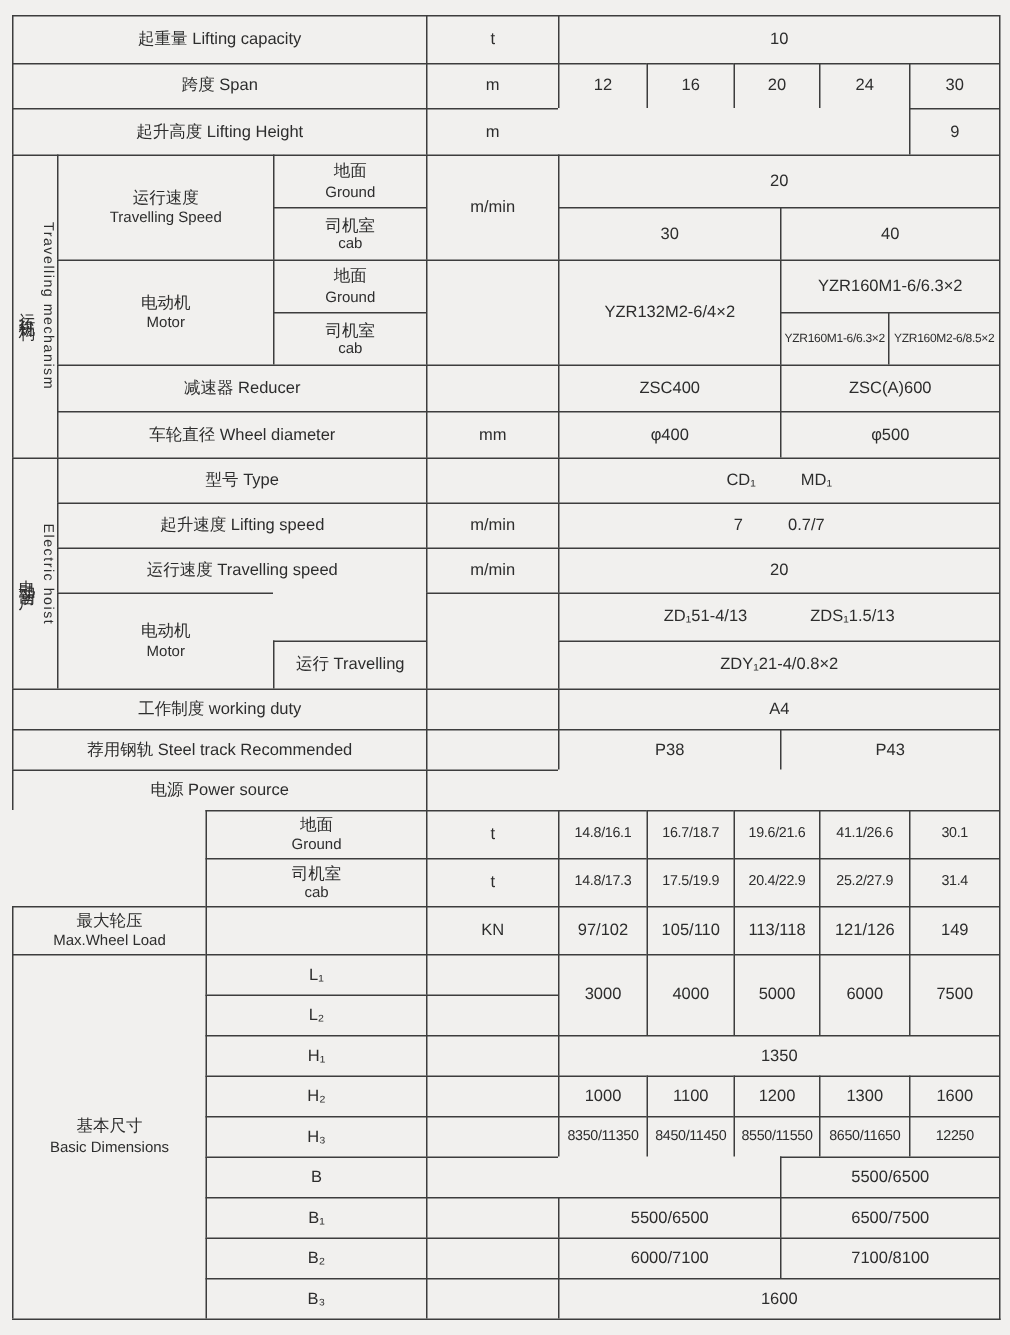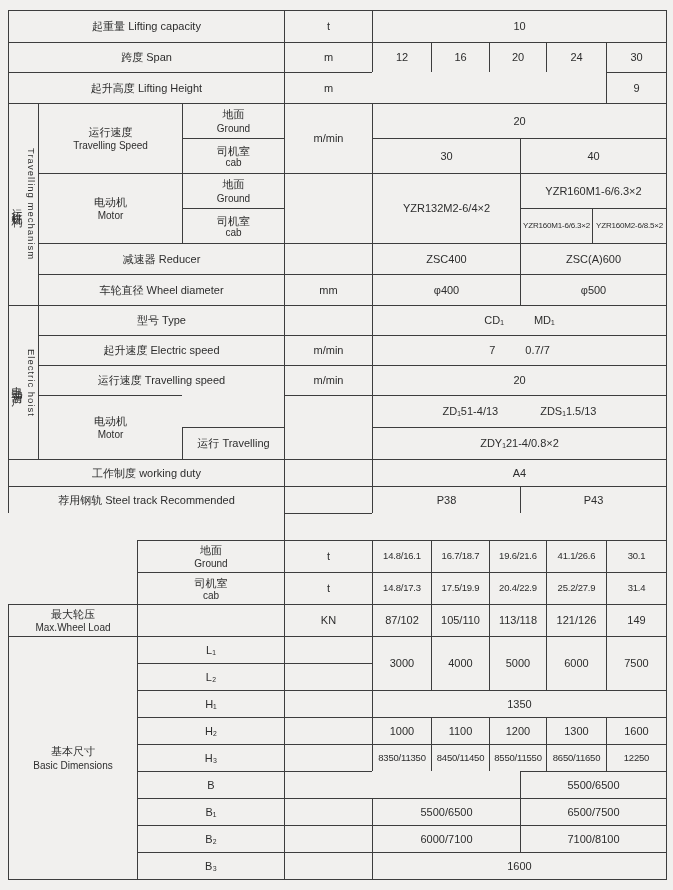--- a/index.html
+++ b/index.html
@@ -116,21 +116,21 @@
 
   <div class="cell" style="grid-area:10/2/11/5">型号 Type</div>
   <div class="cell" style="grid-area:10/5/11/6"></div>
   <div class="cell" style="grid-area:10/6/11/13">
     <div class="pair">
       <span>CD₁</span>
       <span>MD₁</span>
     </div>
   </div>
 
-  <div class="cell" style="grid-area:11/2/12/5">起升速度 Electric speed</div>
+  <div class="cell" style="grid-area:11/2/12/5">起升速度 Lifting speed</div>
   <div class="cell" style="grid-area:11/5/12/6">m/min</div>
   <div class="cell" style="grid-area:11/6/12/13">
     <div class="pair">
       <span>7</span>
       <span>0.7/7</span>
     </div>
   </div>
 
   <div class="cell" style="grid-area:12/2/13/5">运行速度 Travelling speed</div>
   <div class="cell" style="grid-area:12/5/13/6">m/min</div>
@@ -152,20 +152,21 @@
 
   <div class="cell" style="grid-area:15/1/16/5">工作制度 working duty</div>
   <div class="cell" style="grid-area:15/5/16/6"></div>
   <div class="cell" style="grid-area:15/6/16/13">A4</div>
 
   <div class="cell" style="grid-area:16/1/17/5">荐用钢轨 Steel track Recommended</div>
   <div class="cell" style="grid-area:16/5/17/6"></div>
   <div class="cell" style="grid-area:16/6/17/9">P38</div>
   <div class="cell" style="grid-area:16/9/17/13">P43</div>
 
+  <div class="cell" style="grid-area:17/1/18/5">电源 Power source</div>
   <div class="cell" style="grid-area:17/5/18/6"></div>
 
   <div class="cell stack" style="grid-area:18/3/19/5">
     <div class="zh">地面</div>
     <div class="en">Ground</div>
   </div>
   <div class="cell stack" style="grid-area:19/3/20/5">
     <div class="zh">司机室</div>
     <div class="en en-cab">cab</div>
   </div>
@@ -181,21 +182,21 @@
   <div class="cell tight" style="grid-area:19/8/20/10">20.4/22.9</div>
   <div class="cell tight" style="grid-area:19/10/20/12">25.2/27.9</div>
   <div class="cell tight" style="grid-area:19/12/20/13">31.4</div>
 
   <div class="cell stack" style="grid-area:20/1/21/3">
     <div class="zh">最大轮压</div>
     <div class="en">Max.Wheel Load</div>
   </div>
   <div class="cell" style="grid-area:20/3/21/5"></div>
   <div class="cell" style="grid-area:20/5/21/6">KN</div>
-  <div class="cell" style="grid-area:20/6/21/7">87/102</div>
+  <div class="cell" style="grid-area:20/6/21/7">97/102</div>
   <div class="cell" style="grid-area:20/7/21/8">105/110</div>
   <div class="cell" style="grid-area:20/8/21/10">113/118</div>
   <div class="cell" style="grid-area:20/10/21/12">121/126</div>
   <div class="cell" style="grid-area:20/12/21/13">149</div>
 
   <div class="cell stack" style="grid-area:21/1/30/3">
     <div class="zh">基本尺寸</div>
     <div class="en">Basic Dimensions</div>
   </div>
   <div class="cell" style="grid-area:21/3/22/5">L₁</div>

